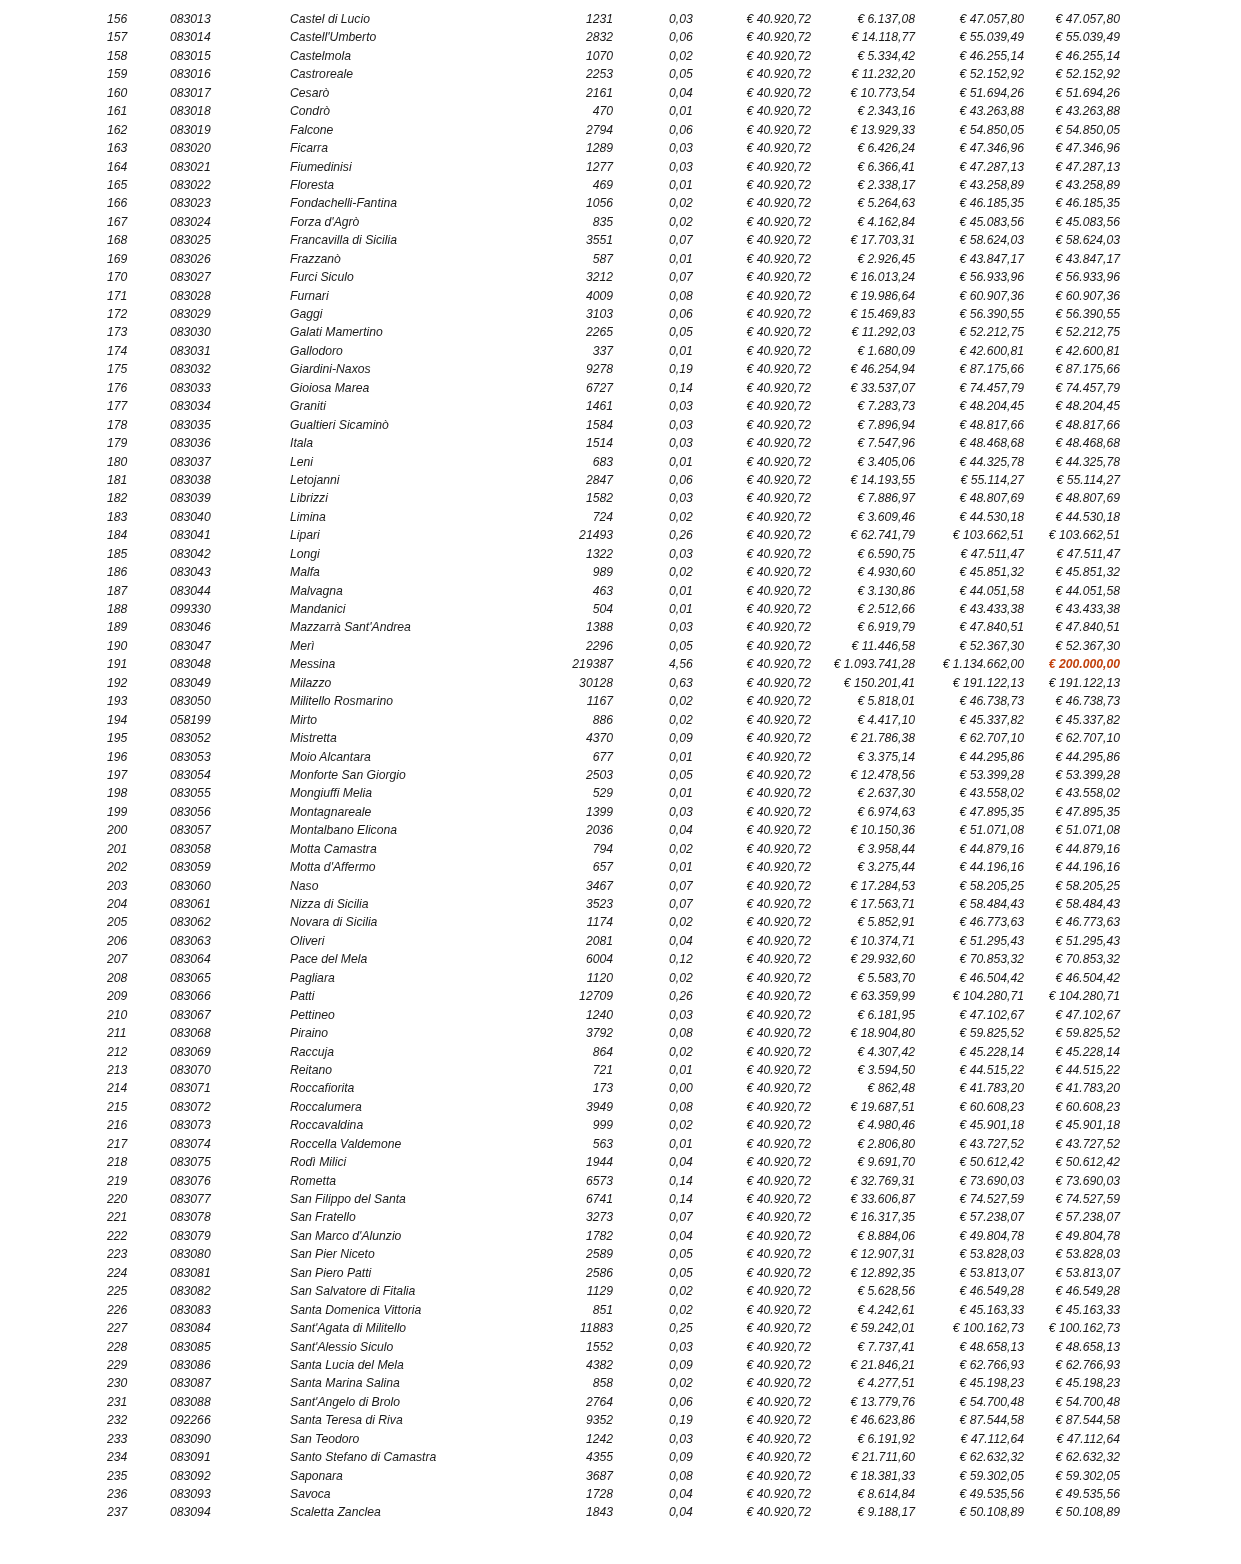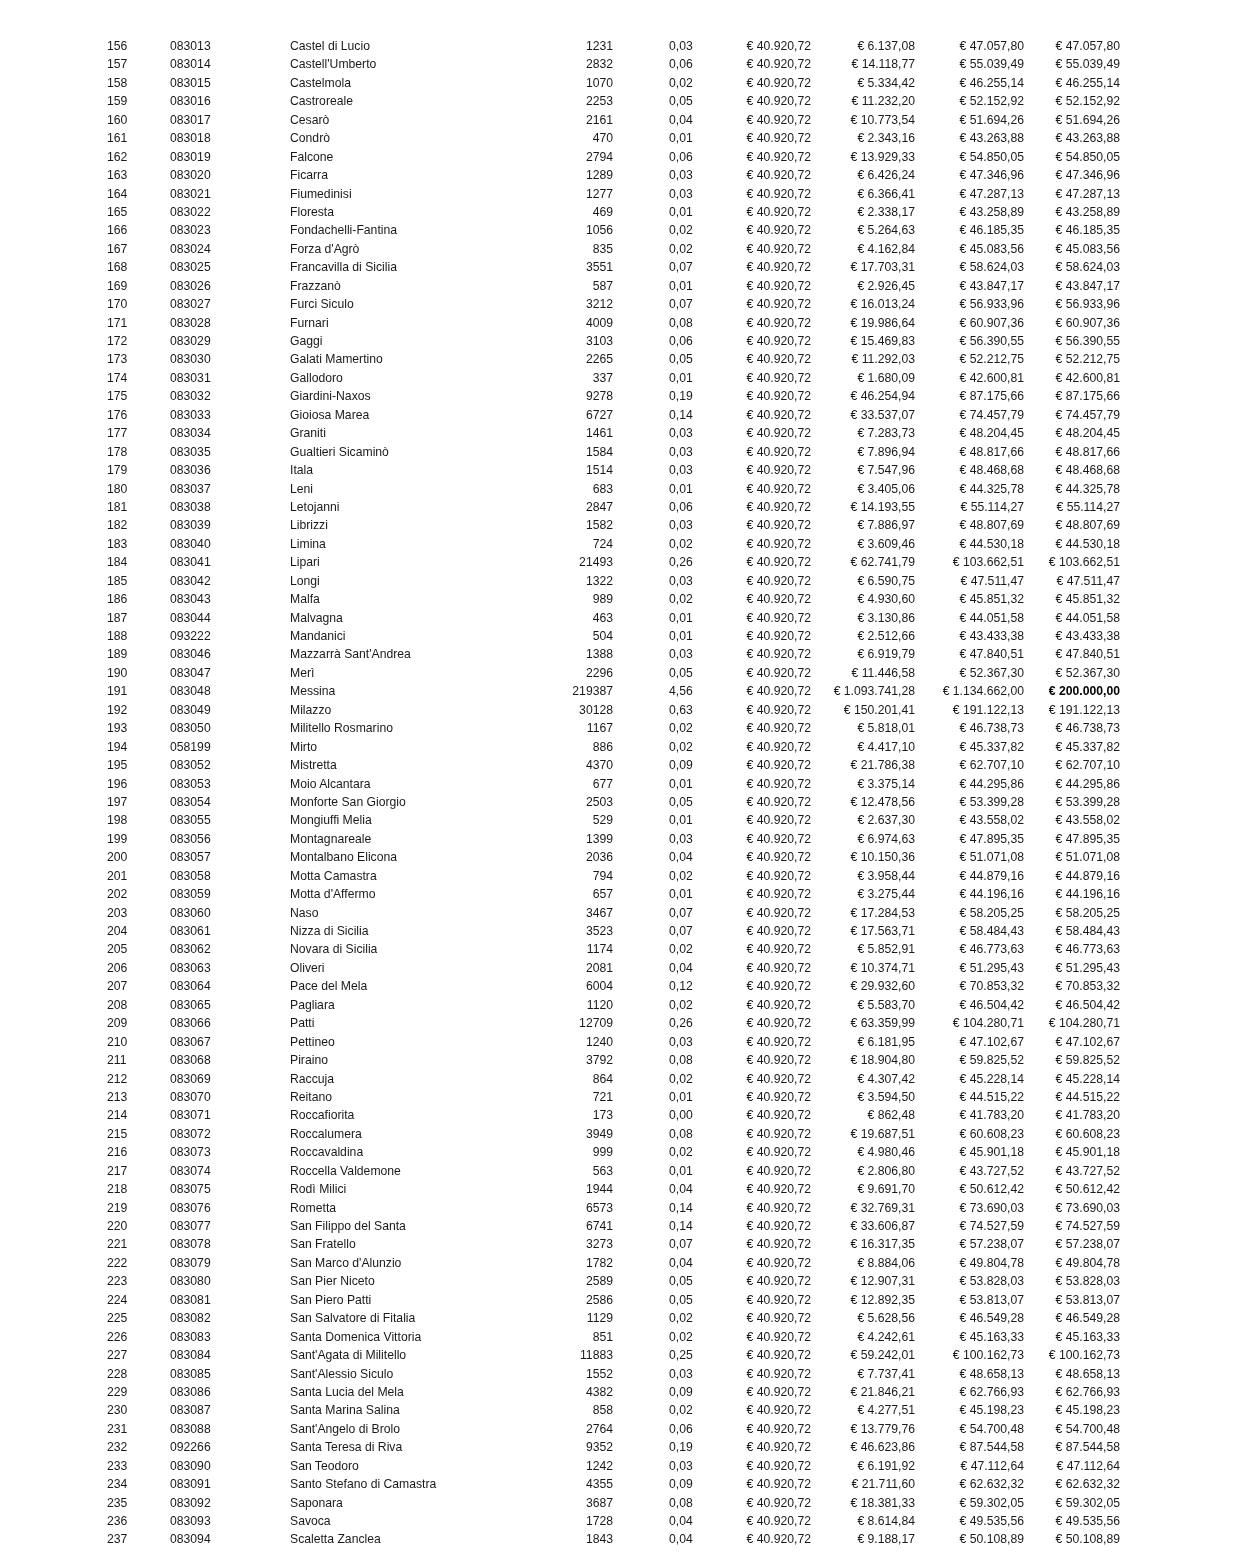--- a/index.html
+++ b/index.html
@@ -1,18 +1,18 @@
 <!DOCTYPE html>
 <html><head>
 <meta charset="utf-8">
 <style>
   html, body { margin: 0; padding: 0; background: #ffffff; }
   body { width: 1241px; height: 1564px; position: relative; overflow: hidden;
          font-family: "Liberation Sans", sans-serif; color: #1a1a1a; }
-  #sheet { position: absolute; left: 0; top: 37px; width: 1241px; }
+  #sheet { position: absolute; left: 0; top: 10px; width: 1241px; font-style: italic; }
   .row { position: relative; height: 18.44px; font-size: 12.2px; line-height: 18.44px; white-space: nowrap; }
   .row span { position: absolute; top: 0; }
   .c-idx  { left: 107px; }
   .c-code { left: 170px; }
   .c-name { left: 290px; }
   .c-pop  { right: calc(1241px - 613px); text-align: right; }
   .c-pct  { left: 669px; }
   .c-base { right: calc(1241px - 811px); text-align: right; }
   .c-var  { right: calc(1241px - 915px); text-align: right; }
   .c-tot  { right: calc(1241px - 1024px); text-align: right; }
@@ -371,21 +371,21 @@
       <span class="c-name">Malvagna</span>
       <span class="c-pop">463</span>
       <span class="c-pct">0,01</span>
       <span class="c-base">€ 40.920,72</span>
       <span class="c-var">€ 3.130,86</span>
       <span class="c-tot">€ 44.051,58</span>
       <span class="c-fin">€ 44.051,58</span>
     </div>
     <div class="row">
       <span class="c-idx">188</span>
-      <span class="c-code">093222</span>
+      <span class="c-code">099330</span>
       <span class="c-name">Mandanici</span>
       <span class="c-pop">504</span>
       <span class="c-pct">0,01</span>
       <span class="c-base">€ 40.920,72</span>
       <span class="c-var">€ 2.512,66</span>
       <span class="c-tot">€ 43.433,38</span>
       <span class="c-fin">€ 43.433,38</span>
     </div>
     <div class="row">
       <span class="c-idx">189</span>
@@ -411,21 +411,21 @@
     </div>
     <div class="row">
       <span class="c-idx">191</span>
       <span class="c-code">083048</span>
       <span class="c-name">Messina</span>
       <span class="c-pop">219387</span>
       <span class="c-pct">4,56</span>
       <span class="c-base">€ 40.920,72</span>
       <span class="c-var">€ 1.093.741,28</span>
       <span class="c-tot">€ 1.134.662,00</span>
-      <span class="c-fin capped" style="color: #000000;">€ 200.000,00</span>
+      <span class="c-fin capped" style="color: #c2410c;">€ 200.000,00</span>
     </div>
     <div class="row">
       <span class="c-idx">192</span>
       <span class="c-code">083049</span>
       <span class="c-name">Milazzo</span>
       <span class="c-pop">30128</span>
       <span class="c-pct">0,63</span>
       <span class="c-base">€ 40.920,72</span>
       <span class="c-var">€ 150.201,41</span>
       <span class="c-tot">€ 191.122,13</span>

